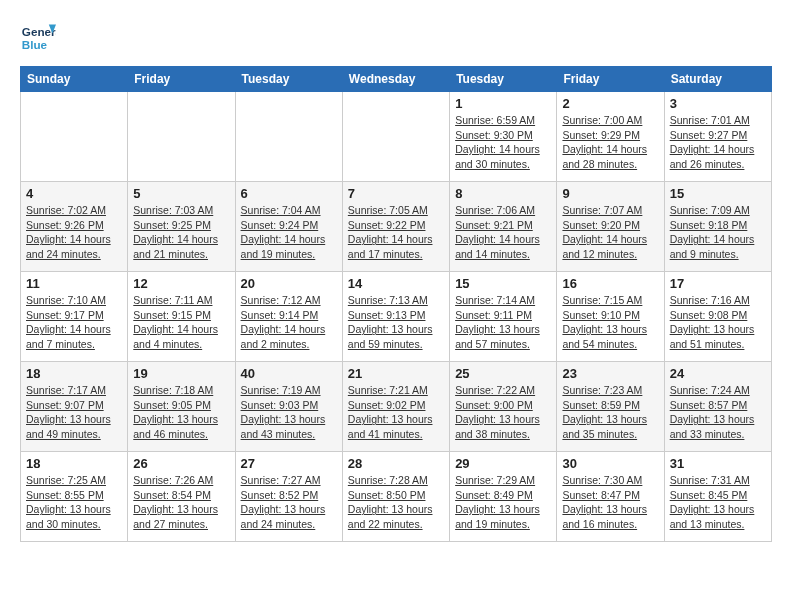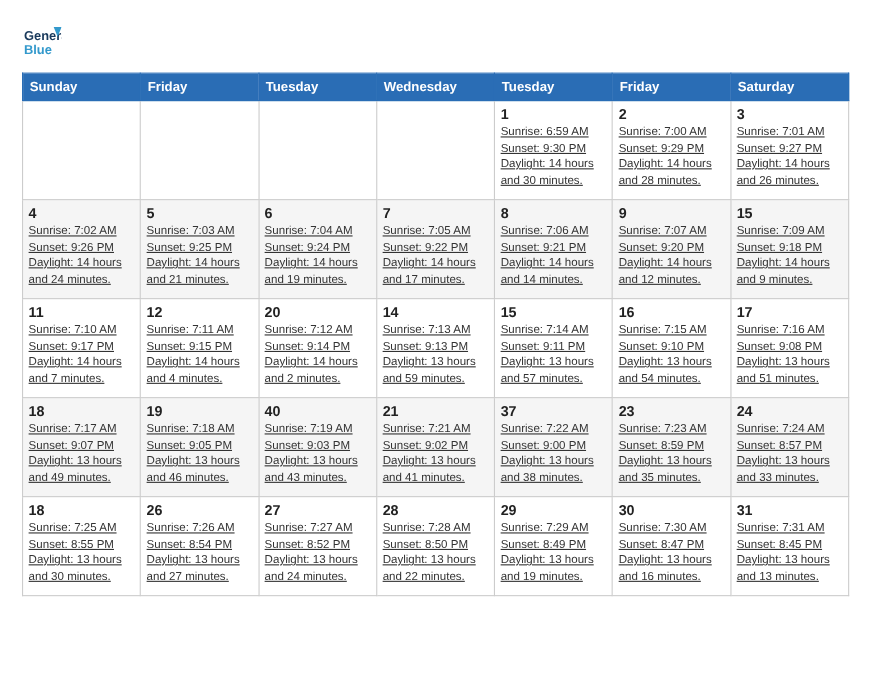--- a/index.html
+++ b/index.html
@@ -201,21 +201,21 @@
           </td>
           <td>
             <div class="day-num">40</div>
             <div class="day-info">Sunrise: 7:19 AM<br>Sunset: 9:03 PM<br>Daylight: 13 hours<br>and 43 minutes.</div>
           </td>
           <td>
             <div class="day-num">21</div>
             <div class="day-info">Sunrise: 7:21 AM<br>Sunset: 9:02 PM<br>Daylight: 13 hours<br>and 41 minutes.</div>
           </td>
           <td>
-            <div class="day-num">37</div>
+            <div class="day-num">25</div>
             <div class="day-info">Sunrise: 7:22 AM<br>Sunset: 9:00 PM<br>Daylight: 13 hours<br>and 38 minutes.</div>
           </td>
           <td>
             <div class="day-num">23</div>
             <div class="day-info">Sunrise: 7:23 AM<br>Sunset: 8:59 PM<br>Daylight: 13 hours<br>and 35 minutes.</div>
           </td>
           <td>
             <div class="day-num">24</div>
             <div class="day-info">Sunrise: 7:24 AM<br>Sunset: 8:57 PM<br>Daylight: 13 hours<br>and 33 minutes.</div>
           </td>

